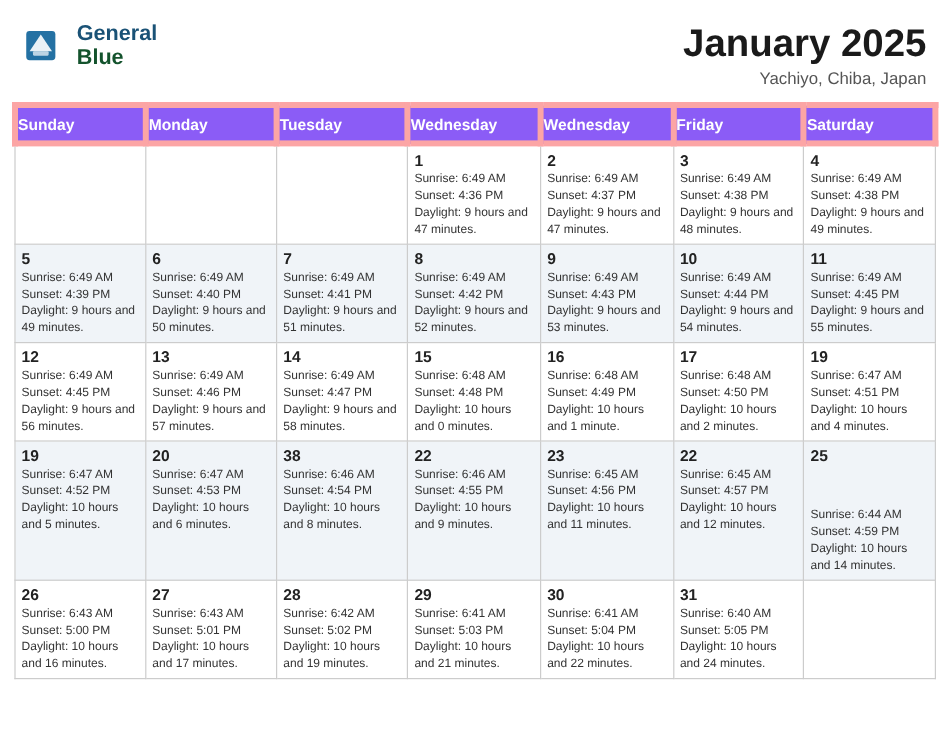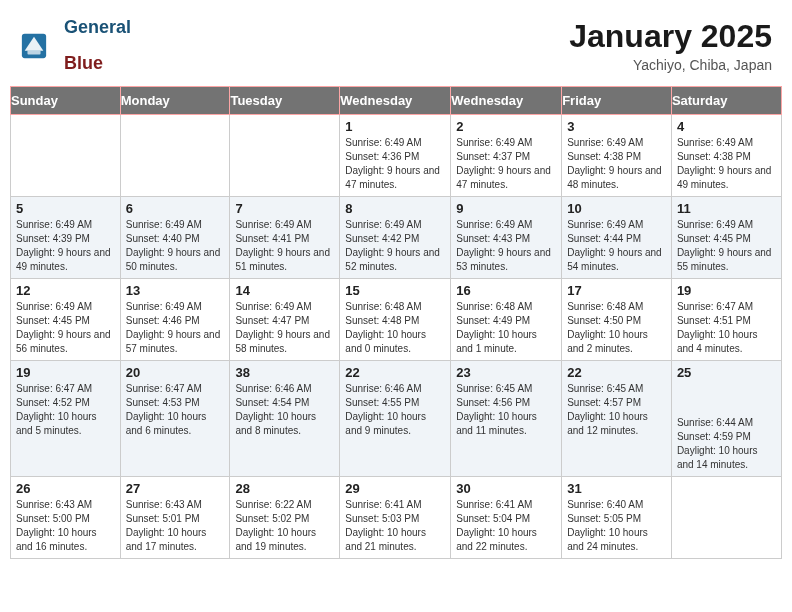--- a/index.html
+++ b/index.html
@@ -44,26 +44,26 @@
       font-size: 14px;
       color: #555;
       margin-top: 2px;
     }
     .calendar {
       width: 100%;
       border-collapse: collapse;
       border: 1px solid #ccc;
     }
     .calendar th {
-      background-color: #737373;
+      background-color: #8b5cf6;
       color: #fff;
       padding: 6px 0;
       text-align: left;
       font-size: 13px;
-      border: 1px solid #fca5a5;
+      border: 5px solid #fca5a5;
     }
     .calendar td {
       border: 1px solid #ccc;
       vertical-align: top;
       padding: 4px 5px;
       width: 113px;
       min-height: 80px;
       font-size: 10.5px;
       color: #222;
       background: #fff;
@@ -97,21 +97,21 @@
 
 <div class="header">
   <div class="logo">
     <svg class="logo-icon" viewBox="0 0 30 30">
       <rect x="2" y="2" width="26" height="26" rx="3" fill="#2471a3"></rect>
       <polygon points="15,5 25,20 5,20" fill="#fff" opacity="0.9"></polygon>
       <rect x="8" y="20" width="14" height="4" rx="1" fill="#fff" opacity="0.7"></rect>
     </svg>
     <div class="logo-text">
       <div>General</div>
-      <div style="color:#7f1d1d;margin-top:16px;">Blue</div>
+      <div style="color:#14532d;">Blue</div>
     </div>
   </div>
   <div class="title-block">
     <div class="month-title">January 2025</div>
     <div class="location">Yachiyo, Chiba, Japan</div>
   </div>
 </div>
 
 <table class="calendar">
   <thead>
@@ -295,21 +295,21 @@
 Daylight: 10 hours and 16 minutes.</div>
         </td>
         <td>
           <span class="day-num">27</span>
           <div class="day-info" style="white-space: pre-line;">Sunrise: 6:43 AM
 Sunset: 5:01 PM
 Daylight: 10 hours and 17 minutes.</div>
         </td>
         <td>
           <span class="day-num">28</span>
-          <div class="day-info" style="white-space: pre-line;">Sunrise: 6:22 AM
+          <div class="day-info" style="white-space: pre-line;">Sunrise: 6:42 AM
 Sunset: 5:02 PM
 Daylight: 10 hours and 19 minutes.</div>
         </td>
         <td>
           <span class="day-num">29</span>
           <div class="day-info" style="white-space: pre-line;">Sunrise: 6:41 AM
 Sunset: 5:03 PM
 Daylight: 10 hours and 21 minutes.</div>
         </td>
         <td>

